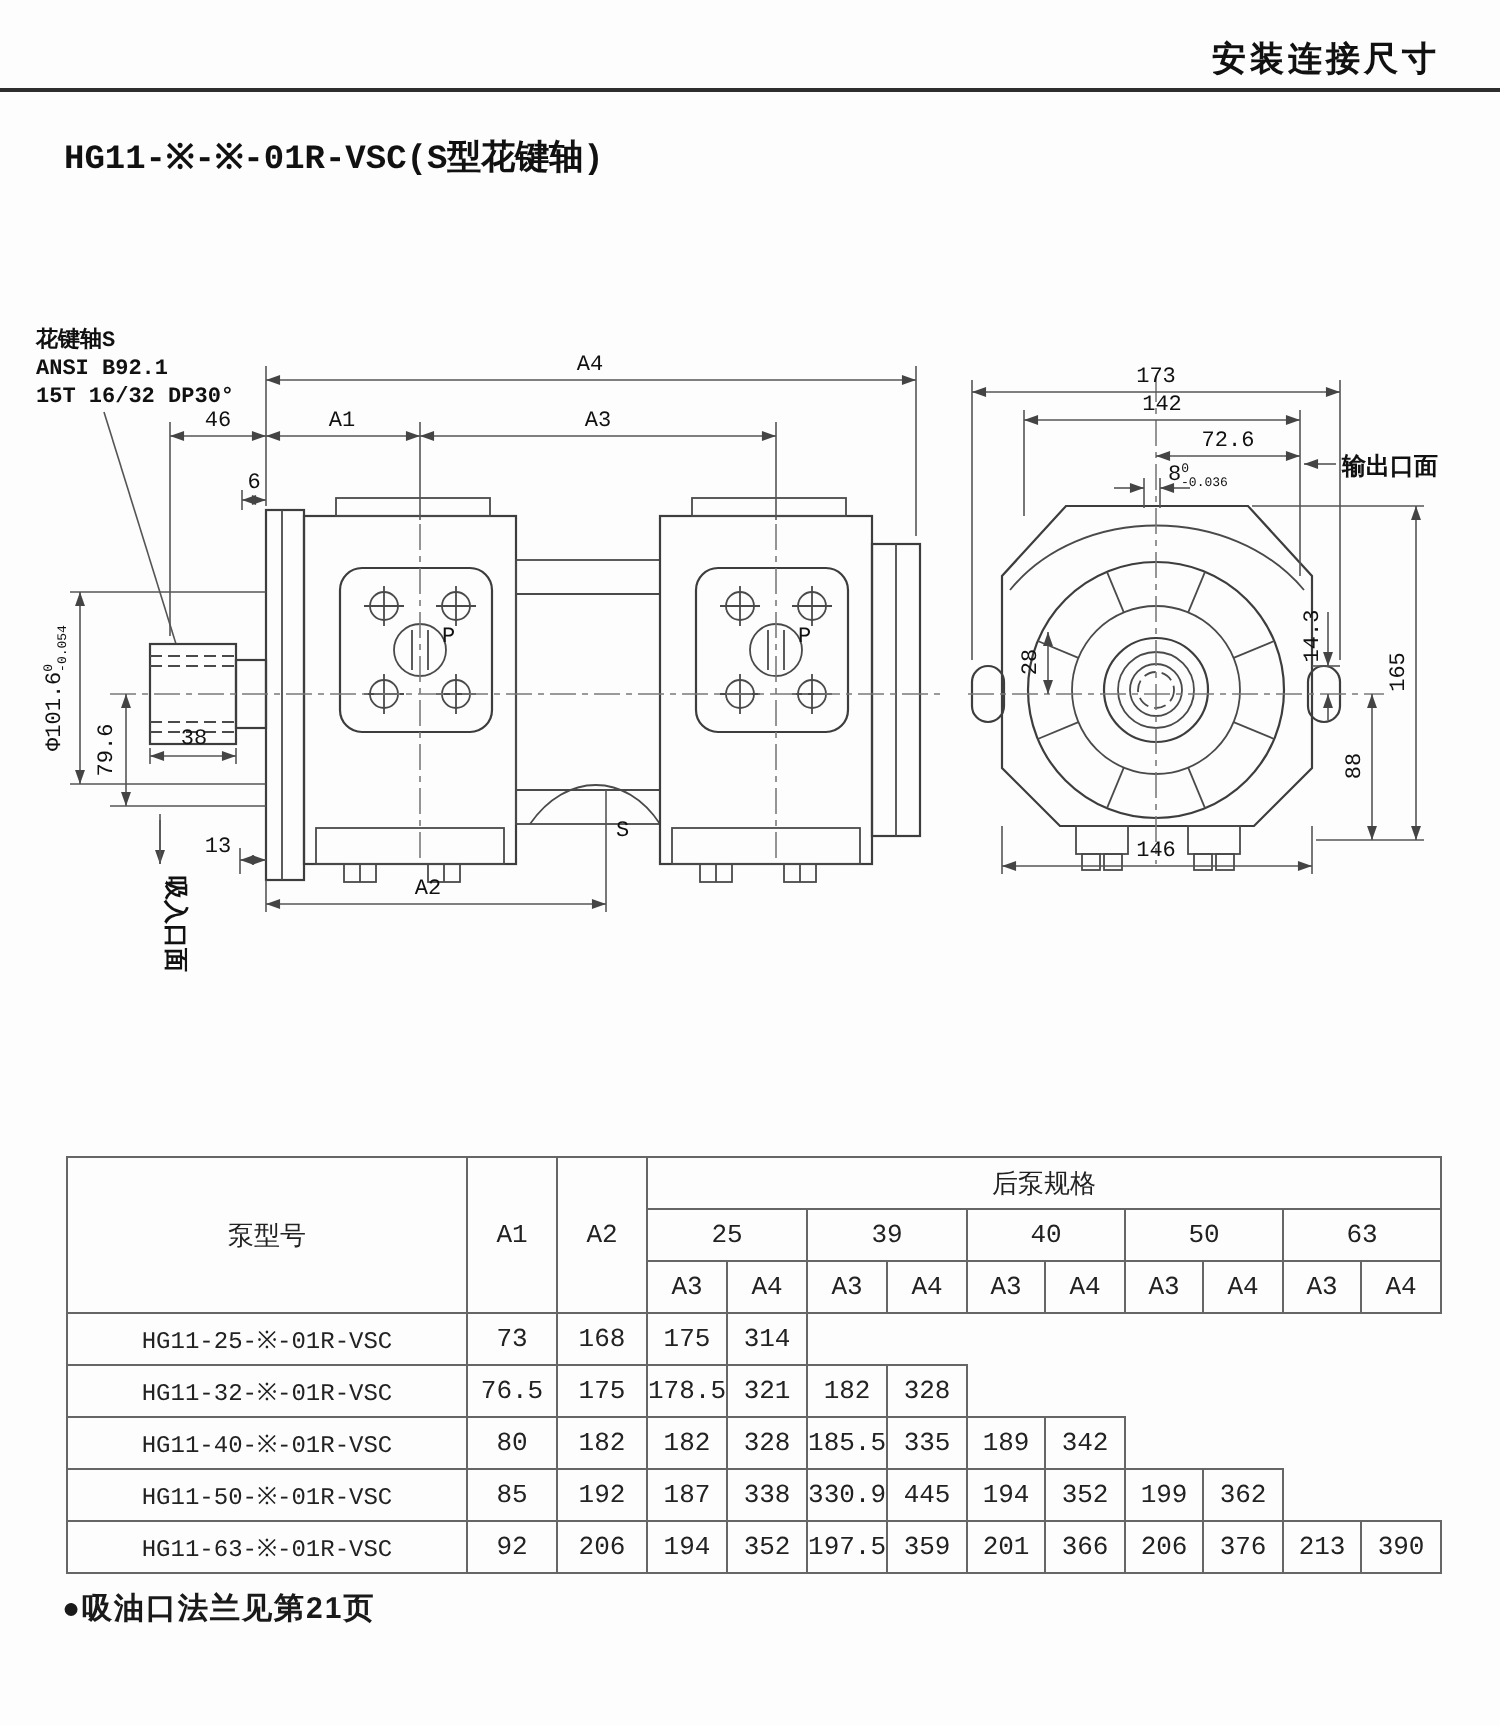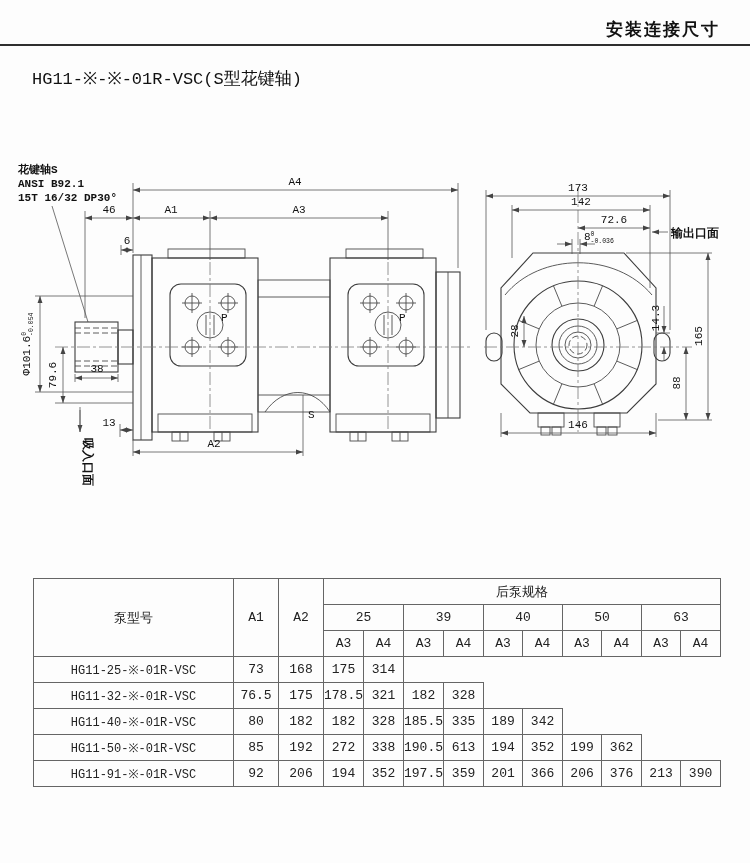--- a/index.html
+++ b/index.html
@@ -1,20 +1,20 @@
 <!DOCTYPE html>
 <html><head>
 <meta charset="utf-8">
 <style>
   html,body{margin:0;padding:0;background:#f2f2f2;}
   .page{position:relative;width:750px;height:863px;background:#fdfdfd;overflow:hidden;
         font-family:"Liberation Sans",sans-serif;color:#111;}
   .hdr-rule{position:absolute;left:0;top:44px;width:750px;height:2px;background:#2e2e2e;}
   .hdr-title{position:absolute;right:30px;top:18px;font-size:17px;font-weight:bold;letter-spacing:2px;}
-  .doc-title{position:absolute;left:32px;top:66px;font-size:17px;font-weight:normal;
+  .doc-title{position:absolute;left:32px;top:66px;font-size:17px;font-weight:bold;
              font-family:"Liberation Mono","Liberation Sans",monospace;}
   svg.draw{position:absolute;left:0;top:0;}
   .ln{stroke:#3d3d3d;stroke-width:1.1;fill:none;}
   .lt{stroke:#4a4a4a;stroke-width:0.9;fill:none;}
   .tn{stroke:#555;stroke-width:0.8;fill:none;}
   .cl{stroke:#7a7a7a;stroke-width:0.8;stroke-dasharray:13 3 3 3;fill:none;}
   .dsh{stroke:#4a4a4a;stroke-width:0.9;stroke-dasharray:6 3;fill:none;}
   .dt{font-family:"Liberation Mono",monospace;font-size:11px;fill:#111;}
   .dc{font-family:"Liberation Sans",sans-serif;font-size:12px;font-weight:bold;fill:#111;}
   .nt{font-family:"Liberation Mono",monospace;font-size:11px;font-weight:bold;fill:#111;}
@@ -322,41 +322,42 @@
           <td>185.5</td>
           <td>335</td>
           <td>189</td>
           <td>342</td>
           <td class="blank" colspan="4"></td>
         </tr>
         <tr>
           <td class="model">HG11-50-※-01R-VSC</td>
           <td>85</td>
           <td>192</td>
-          <td>272</td>
+          <td>187</td>
           <td>338</td>
-          <td>190.5</td>
-          <td>613</td>
+          <td>330.9</td>
+          <td>445</td>
           <td>194</td>
           <td>352</td>
           <td>199</td>
           <td>362</td>
           <td class="blank" colspan="2"></td>
         </tr>
         <tr>
-          <td class="model">HG11-91-※-01R-VSC</td>
+          <td class="model">HG11-63-※-01R-VSC</td>
           <td>92</td>
           <td>206</td>
           <td>194</td>
           <td>352</td>
           <td>197.5</td>
           <td>359</td>
           <td>201</td>
           <td>366</td>
           <td>206</td>
           <td>376</td>
           <td>213</td>
           <td>390</td>
         </tr>
       </tbody>
   </table>
 
+  <div class="note" style="top:795px">●吸油口法兰见第21页</div>
 </div>
 
 </body></html>

